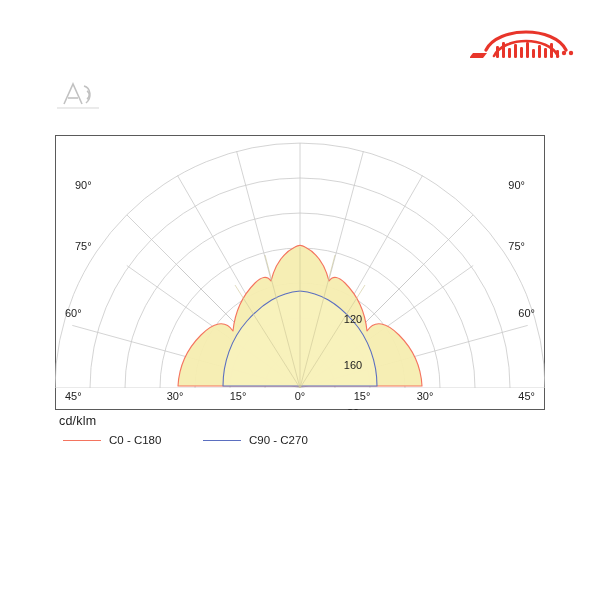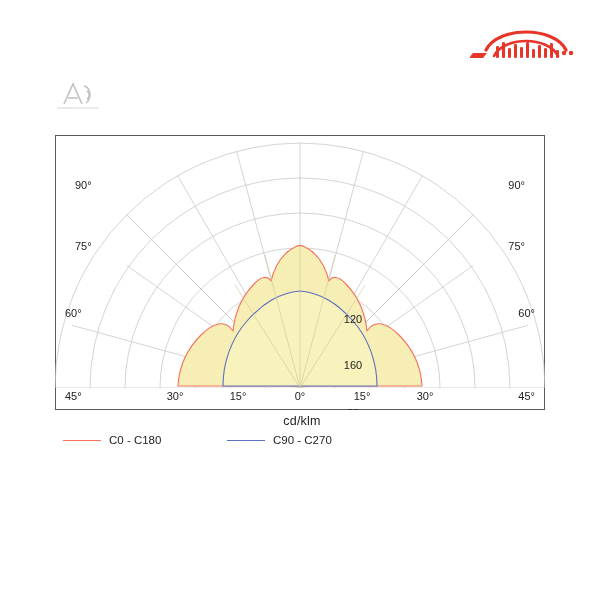--- a/index.html
+++ b/index.html
@@ -43,27 +43,25 @@
     position: absolute;
     left: 55px;
     top: 414px;
     width: 490px;
   }
   #unit-label {
     font-size: 12.5px;
     color: #222222;
     margin: 0 0 6px 4px;
     letter-spacing: 0.2px;
-    text-align: center;
   }
   #legend {
     display: flex;
     align-items: flex-start;
     margin-left: 8px;
-    gap: 24px;
   }
   .legend-entry {
     display: flex;
     align-items: center;
     font-size: 11.5px;
     color: #222222;
   }
   .legend-entry.first { width: 140px; }
   .legend-swatch {
     width: 38px;

